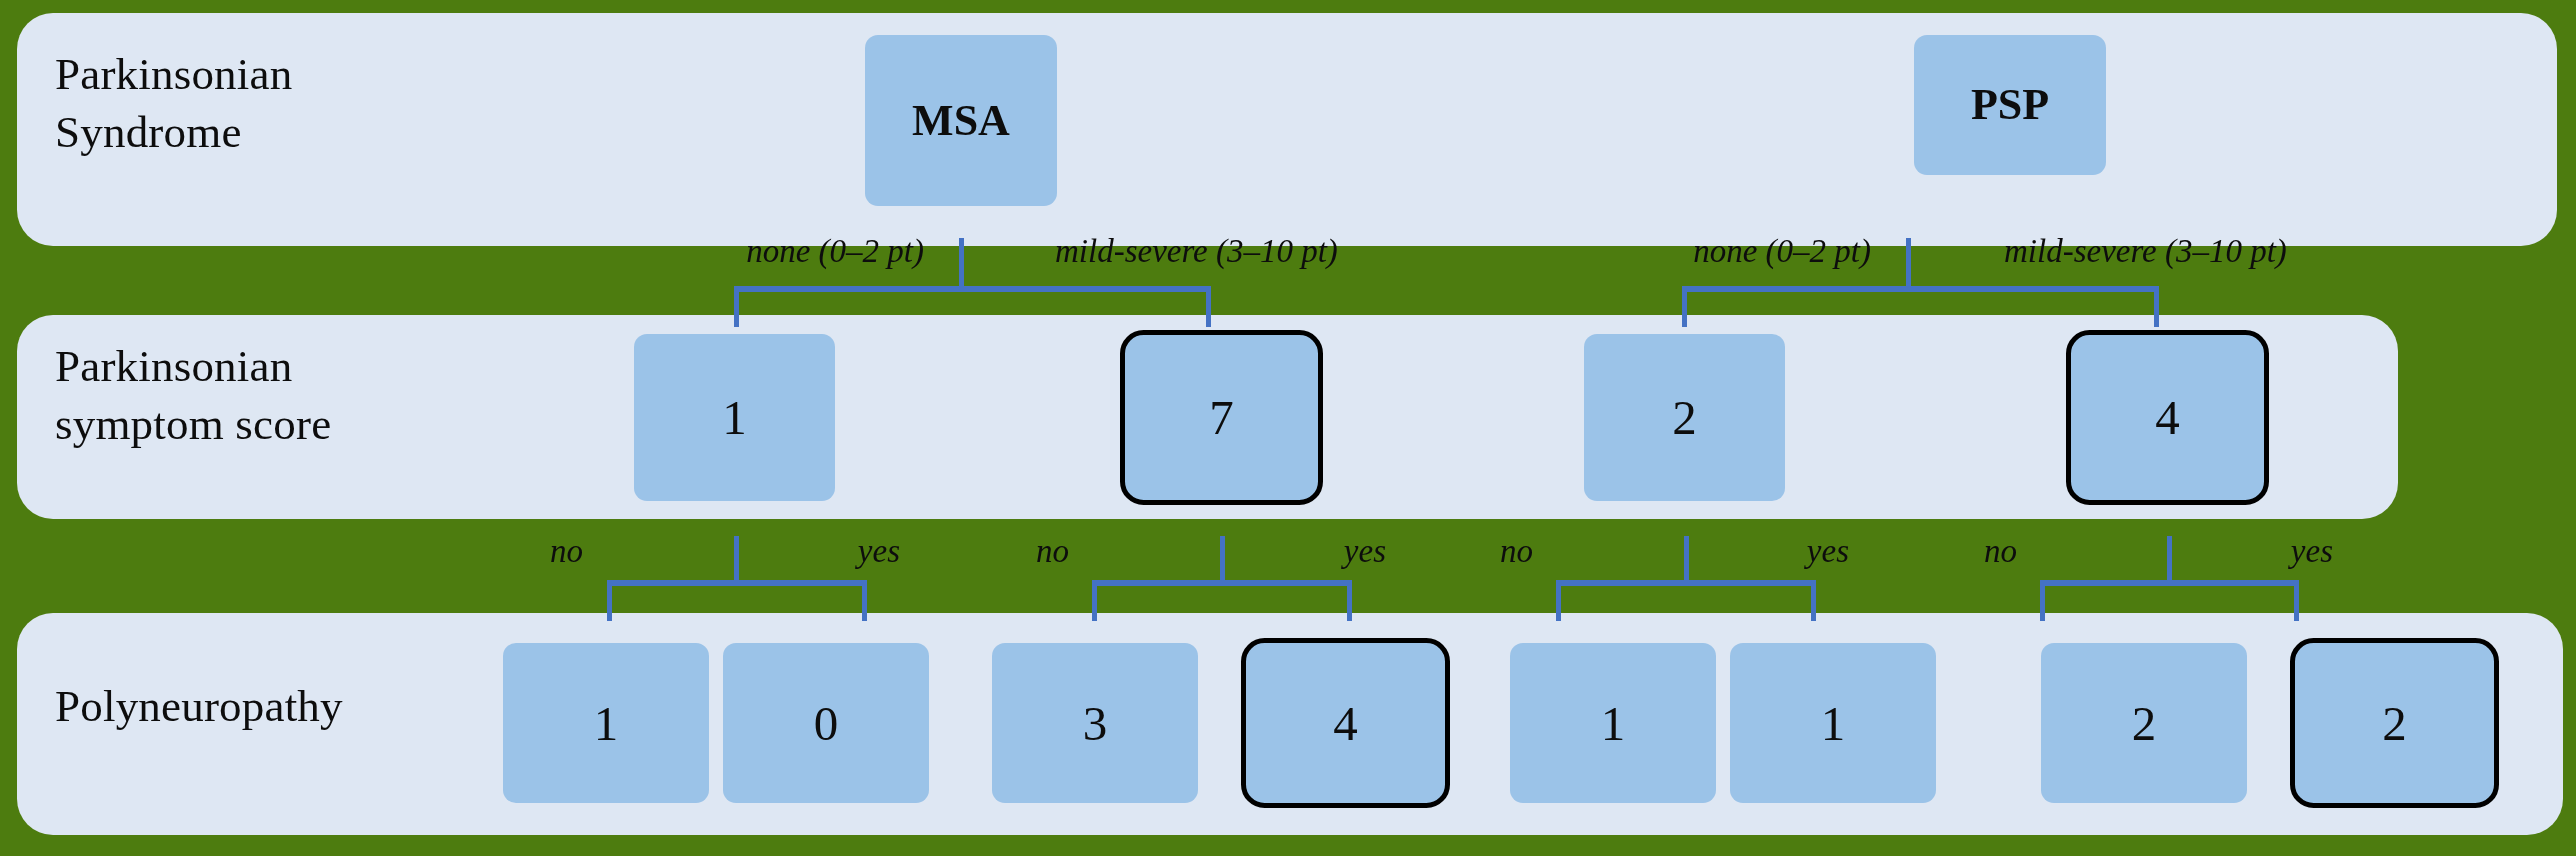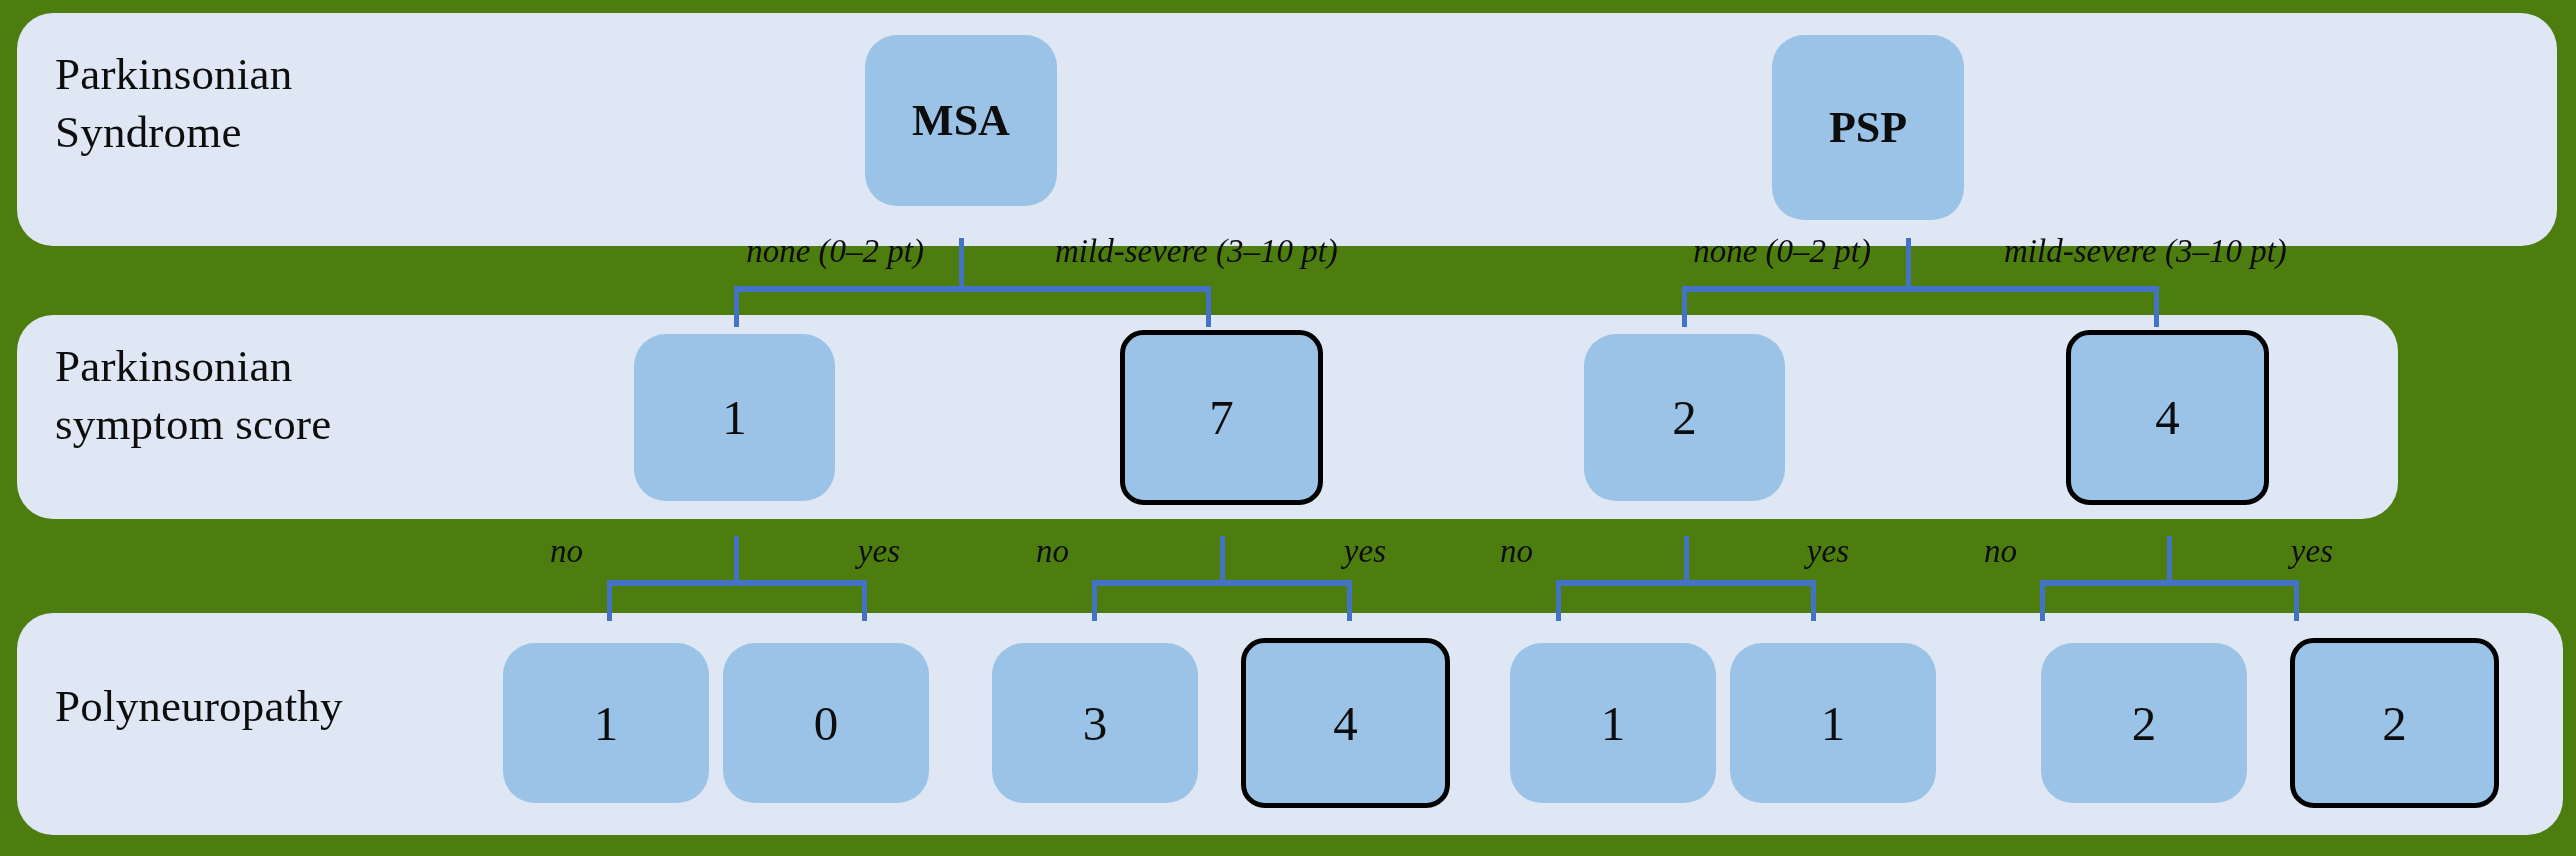--- a/index.html
+++ b/index.html
@@ -30,21 +30,21 @@
     font-size: 45px;
     line-height: 1.28;
     letter-spacing: 0.2px;
     white-space: pre-line;
     font-family: "Liberation Serif", "DejaVu Serif", serif;
   }
   
   .node {
     position: absolute;
     background: #9BC3E8;
-    border-radius: 32px;
+    border-radius: 13px;
     display: flex;
     align-items: center;
     justify-content: center;
     color: #0d0d0d;
     box-sizing: border-box;
   }
   .node.outlined {
     border: 5.5px solid #000000;
     border-radius: 23.6px;
   }
@@ -89,21 +89,21 @@
 
   <div class="row-label" style="left:55px; top:46px;">Parkinsonian
 Syndrome</div>
   <div class="row-label" style="left:55px; top:338px;">Parkinsonian
 symptom score</div>
   <div class="row-label" style="left:55px; top:678px;">Polyneuropathy</div>
 
   <div class="node root" style="left:865px; top:35px; width:192px; height:171px;">
     <span class="val">MSA</span>
   </div>
-  <div class="node root" style="left:1772px; top:35px; width:192px; height:185px;">
+  <div class="node root" style="left:1914px; top:35px; width:192px; height:140px;">
     <span class="val">PSP</span>
   </div>
 
   <div class="conn-stem" style="left:959px; top:238px; height:50px;"></div>
   <div class="conn-bar" style="left:734px; top:286px; width:477px;"></div>
   <div class="conn-drop" style="left:734px; top:286px; height:41px;"></div>
   <div class="conn-drop" style="left:1206px; top:286px; height:41px;"></div>
   <div class="edge-label right-align" style="left:924px; top:233px;">none (0–2 pt)</div>
   <div class="edge-label" style="left:1055px; top:233px;">mild-severe (3–10 pt)</div>
 

